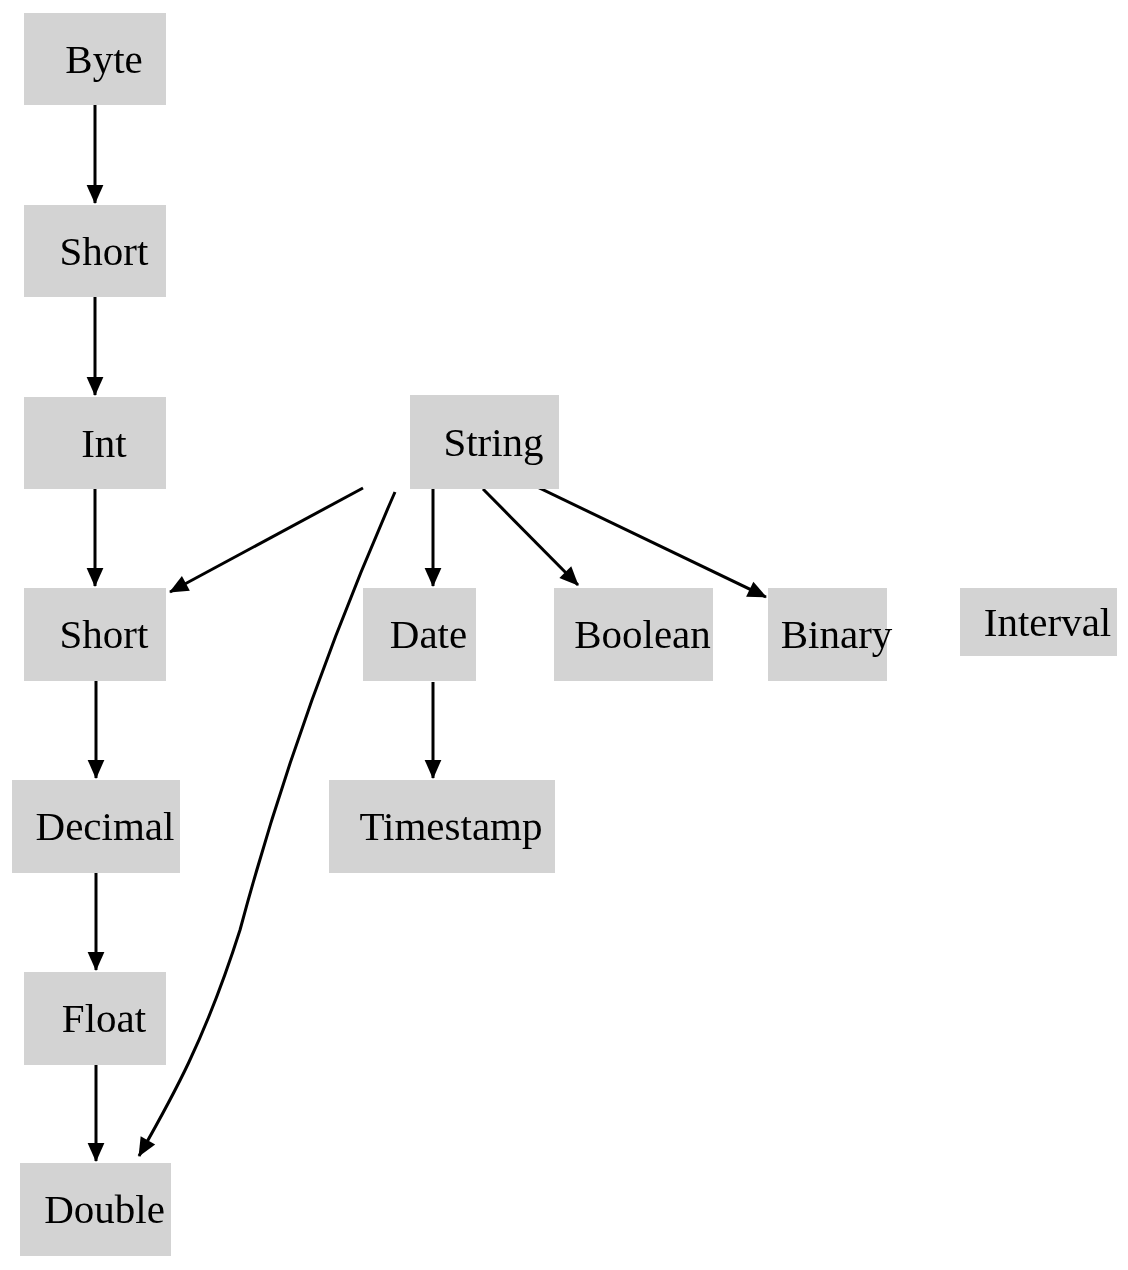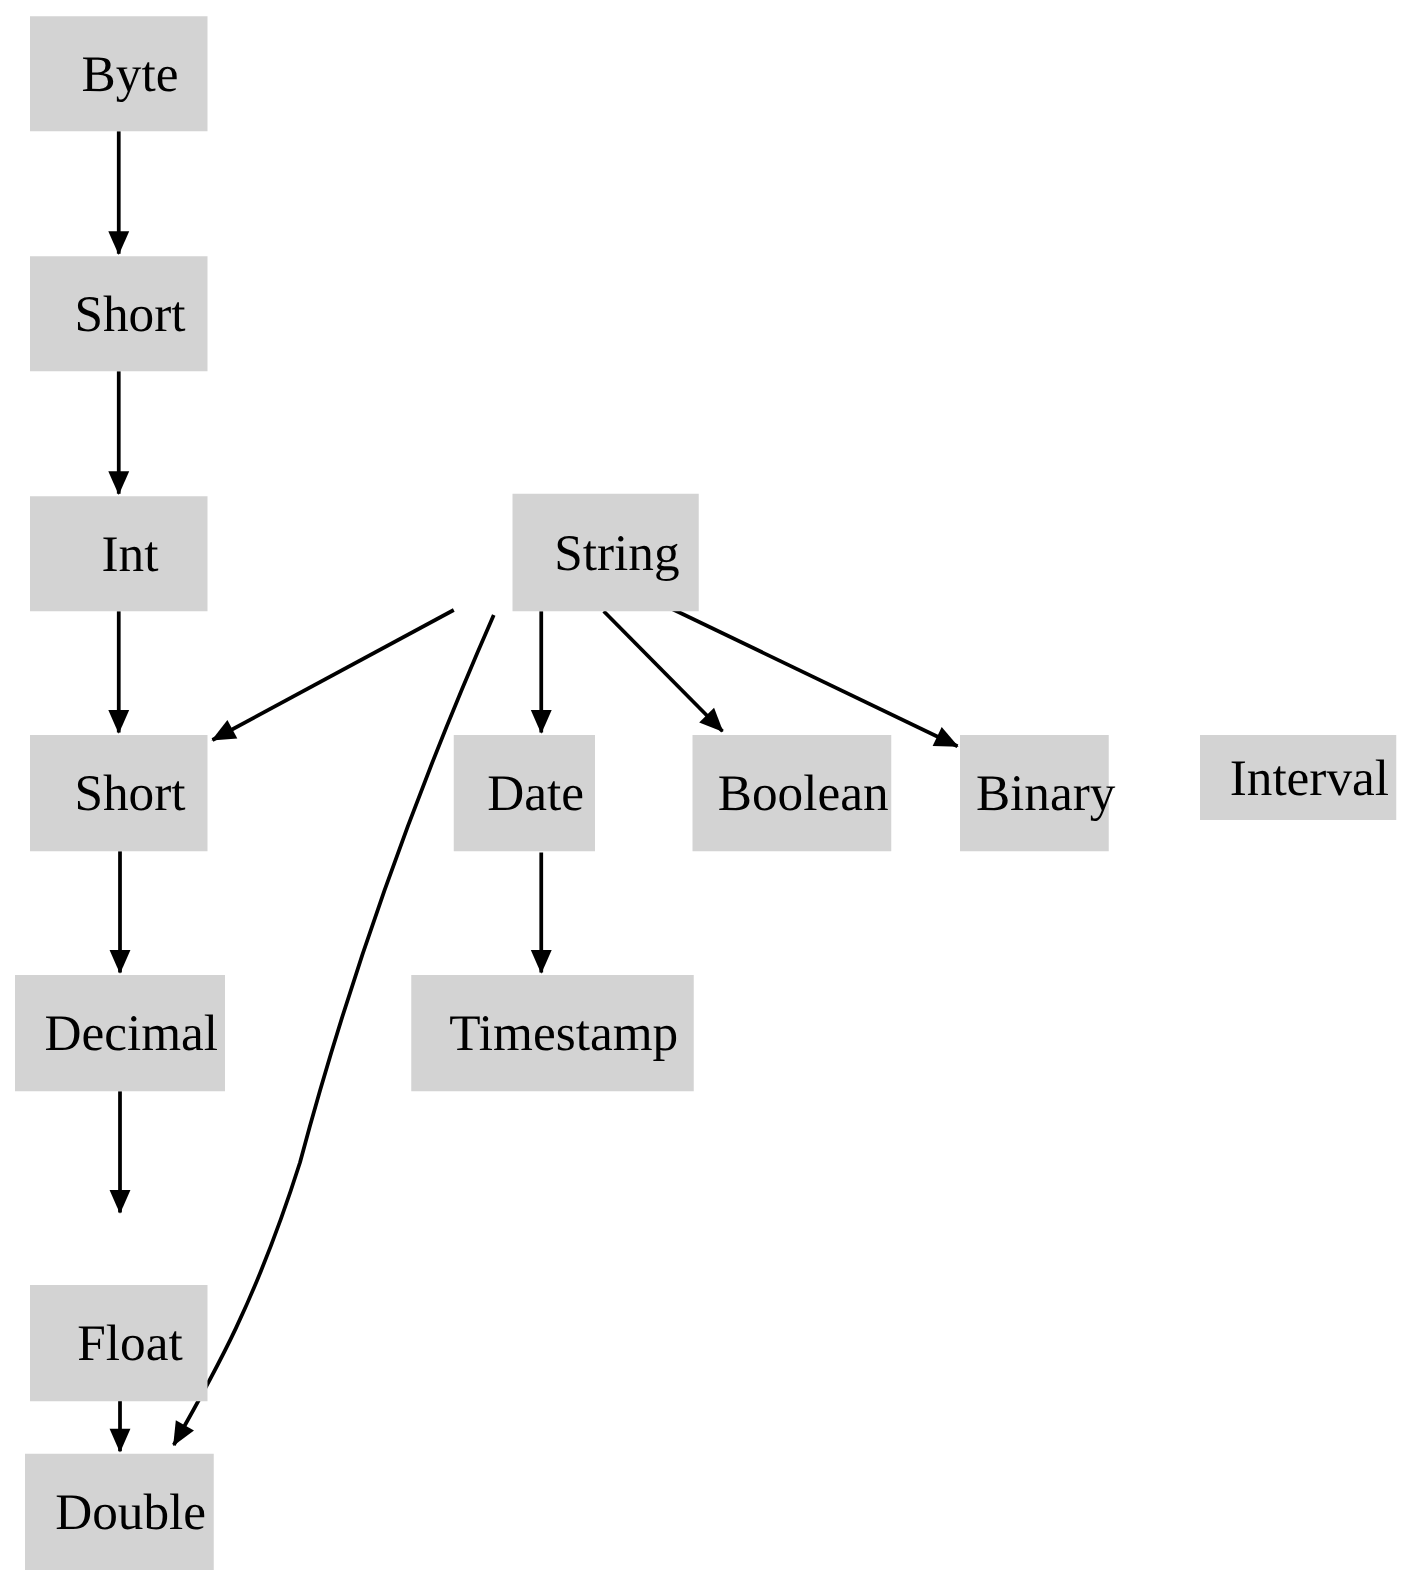--- a/index.html
+++ b/index.html
@@ -78,21 +78,21 @@
       </div>
       <div class="node" style="left: 24px; top: 397px; width: 142px; height: 92px;">
         <span>Int</span>
       </div>
       <div class="node" style="left: 24px; top: 588px; width: 142px; height: 93px;">
         <span>Short</span>
       </div>
       <div class="node" style="left: 12px; top: 780px; width: 168px; height: 93px; justify-content: center;">
         <span>Decimal</span>
       </div>
-      <div class="node" style="left: 24px; top: 1028px; width: 142px; height: 93px;">
+      <div class="node" style="left: 24px; top: 972px; width: 142px; height: 93px;">
         <span>Float</span>
       </div>
       <div class="node" style="left: 20px; top: 1163px; width: 151px; height: 93px;">
         <span>Double</span>
       </div>
       <div class="node" style="left: 363px; top: 395px; width: 149px; height: 94px; margin-left: 47px;">
         <span>String</span>
       </div>
       <div class="node" style="left: 363px; top: 588px; width: 113px; height: 93px;">
         <span>Date</span>

